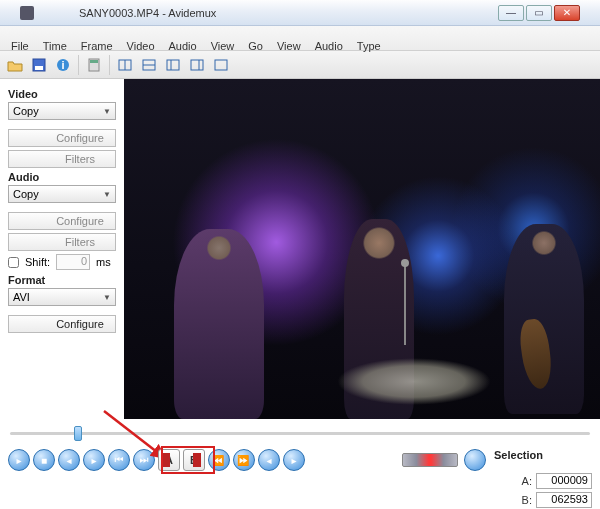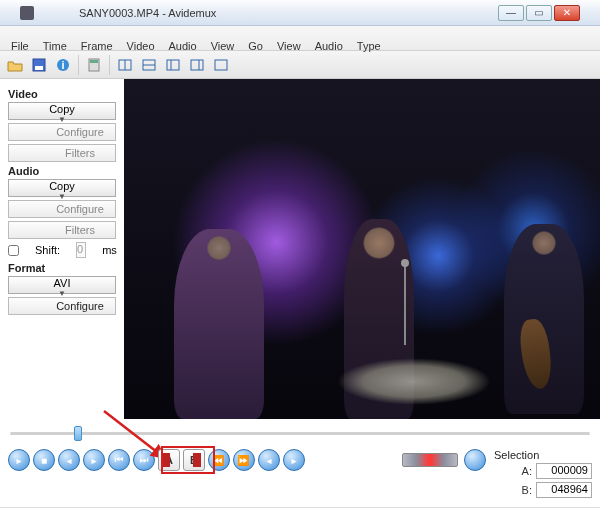--- a/index.html
+++ b/index.html
@@ -15,25 +15,25 @@
 .menubar { height: 18px; background: linear-gradient(#f7f7f7,#ececec); border-bottom: 1px solid #d0d0d0; display: flex; padding: 12px 4px; }
 .menubar span { padding: 2px 7px; color: #333; }
 
 .toolbar { height: 28px; background: linear-gradient(#f5f5f5,#e5e5e5); border-bottom: 1px solid #ccc; display: flex; align-items: center; padding: 0 4px; gap: 2px; }
 .tbtn { width: 22px; height: 22px; border: 1px solid transparent; border-radius: 2px; display: flex; align-items: center; justify-content: center; }
 .divider { width: 1px; height: 20px; background: #ccc; margin: 0 2px; }
 
 .main { display: flex; height: 340px; }
 .side { width: 124px; padding: 6px 8px; }
 .sectlabel { font-weight: bold; color: #222; margin: 3px 0 2px; }
-.selctl { width: 100%; height: 18px; border: 1px solid #aaa; background: linear-gradient(#fff,#e7e7e7); padding: 0 4px; display: flex; align-items: center; justify-content: space-between; margin-bottom: 3px; flex-direction: column; }
+.selctl { width: 100%; height: 18px; border: 1px solid #aaa; background: linear-gradient(#fff,#e7e7e7); padding: 0 4px; display: flex; align-items: center; justify-content: space-between; margin-bottom: 9px; }
 .selctl .arrow { font-size: 8px; color: #555; }
 .sidebtn { width: 100%; height: 18px; border: 1px solid #bbb; background: linear-gradient(#fdfdfd,#ececec); color: #888; display: flex; align-items: center; justify-content: center; margin-bottom: 3px; padding-left: 36px; }
 .sidebtn.active { color: #222; }
-.shiftrow { display: flex; align-items: center; gap: 16px; margin-bottom: 4px; }
+.shiftrow { display: flex; align-items: center; gap: 6px; margin-bottom: 4px; }
 .shiftrow input[type="checkbox"] { width: 11px; height: 11px; }
 .shiftnum { width: 34px; height: 16px; border: 1px solid #bbb; background: #fafafa; color: #999; text-align: right; padding-right: 2px; }
 
 .video { flex: 1; background: #0b0b12; position: relative; overflow: hidden; }
 .scene { position: absolute; inset: 0; background:
   radial-gradient(circle at 32% 48%, #a15be0 0%, rgba(120,50,190,.5) 14%, transparent 28%),
   radial-gradient(circle at 66% 52%, #3a68d8 0%, rgba(40,70,180,.4) 10%, transparent 22%),
   radial-gradient(circle at 86% 44%, #2d5fc0 0%, rgba(30,60,160,.35) 8%, transparent 18%),
   linear-gradient(180deg, #161421 0%, #0d0c16 55%, #07060c 100%);
 }
@@ -54,21 +54,21 @@
 .ctrls { flex:1; display:flex; gap:3px; align-items:flex-start; position:relative; }
 .cbtn { width:22px; height:22px; border-radius:50%; background: radial-gradient(circle at 35% 30%, #d8ecff, #3f8fdc); border:1px solid #2a6fb0; display:flex; align-items:center; justify-content:center; color:#fff; font-size:10px; }
 .markbtn { width:22px; height:22px; border-radius:3px; background:linear-gradient(#fff,#e7e7e7); border:1px solid #999; display:flex; align-items:center; justify-content:center; font-weight:bold; color:#333; position:relative; }
 .markbtn.a::before { content:''; position:absolute; left:3px; top:3px; width:8px; height:14px; background:#b22; }
 .markbtn.b::after { content:''; position:absolute; right:3px; top:3px; width:8px; height:14px; background:#b22; }
 .redbox { position:absolute; left: 153px; top:-3px; width: 54px; height: 28px; border: 2px solid #d62020; pointer-events: none; }
 .arrowline { position:absolute; left: 92px; top: -42px; width: 74px; height: 60px; pointer-events: none; }
 .arrowline svg { width:100%; height:100%; }
 
 .selcol { width: 98px; }
-.selhead { font-weight:normal; margin-bottom:2px; color:#222; }
+.selhead { font-weight:bold; margin-bottom:12px; color:#222; }
 .selrow { display:flex; align-items:center; justify-content:flex-end; gap:4px; margin-bottom:3px; }
 .selrow label { color:#333; }
 .numfield { width:56px; height:16px; border:1px solid #aaa; background:#fff; text-align:right; padding-right:3px; }
 
 .vu { width:56px; height:14px; background: linear-gradient(90deg,#b8b9c4 0%, #8a8c9c 25%, #ff3a3a 48% 52%, #8a8c9c 75%, #b8b9c4 100%); border:1px solid #888; border-radius:2px; }
 .jog { width:22px; height:22px; border-radius:50%; background: radial-gradient(circle at 35% 30%, #d8ecff, #3f8fdc); border:1px solid #2a6fb0; }
 
 .status { height:22px; border-top:1px solid #ddd; display:flex; align-items:center; gap:6px; padding: 2px 8px; margin-top: 4px;}
 .status .lbl { font-weight:bold; }
 .status .val { border:1px solid #aaa; background:#fff; padding:0 4px; height:16px; display:flex; align-items:center; min-width:40px; }
@@ -243,21 +243,21 @@
     </div>
   </div>
   <div class="selcol">
     <div class="selhead">Selection</div>
     <div class="selrow">
         <label>A:</label>
         <div class="numfield">000009</div>
       </div>
     <div class="selrow">
         <label>B:</label>
-        <div class="numfield">048964</div>
+        <div class="numfield">062593</div>
       </div>
   </div>
 </div>
 
 <div class="status">
   <span class="lbl">Frame:</span>
   <span class="val">9476</span>
   <span>/ 73068</span>
   <span class="lbl" style="margin-left:8px">Time:</span>
   <span class="val" style="min-width:74px">00:05:16.182</span>

